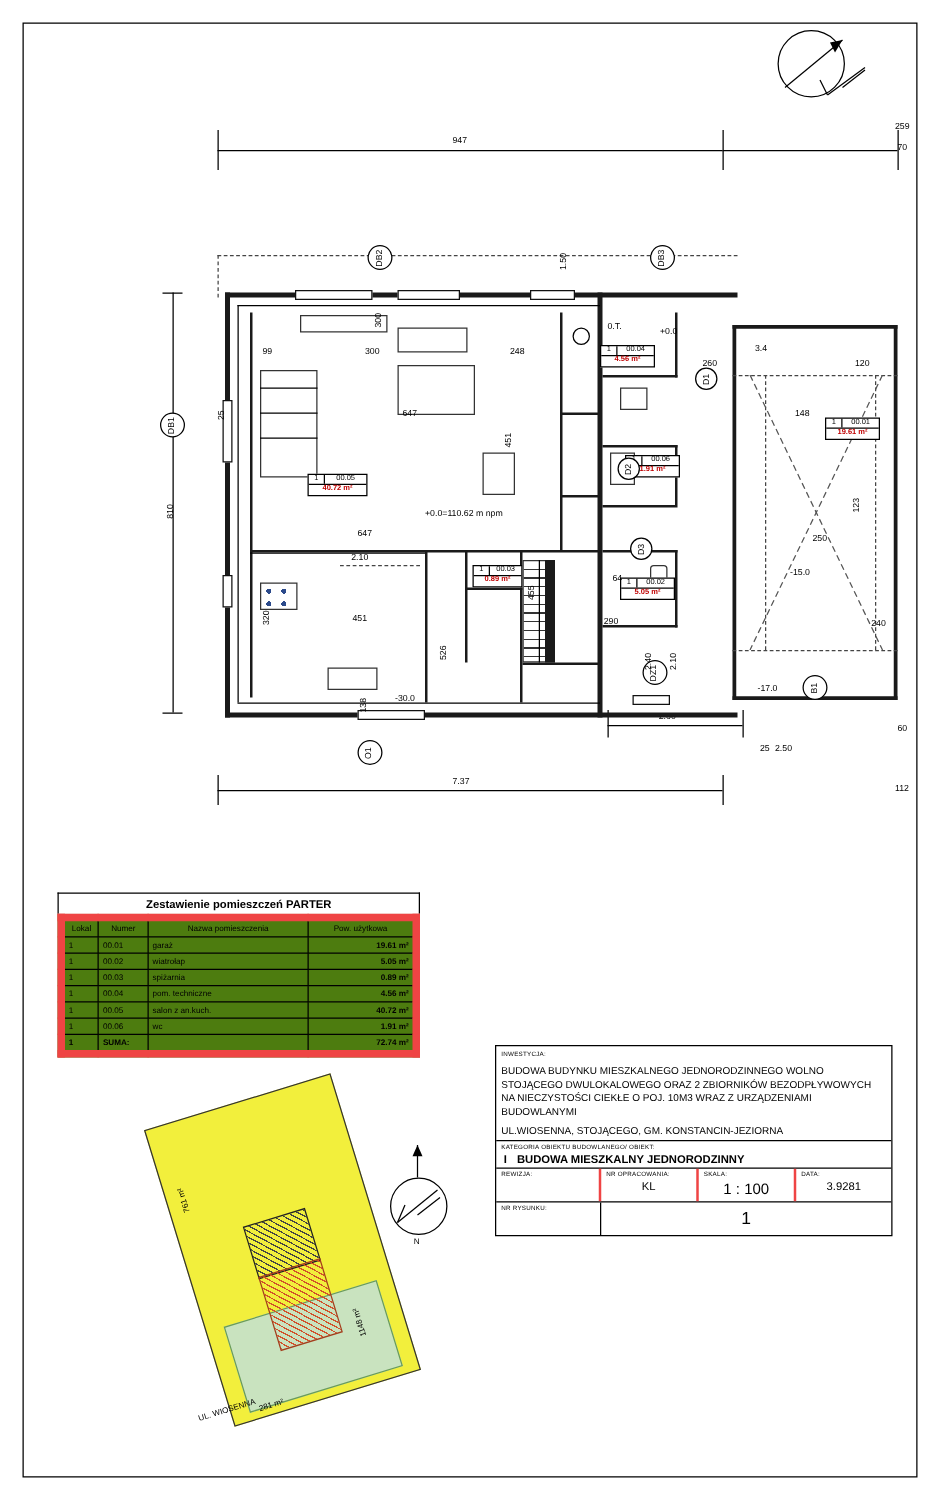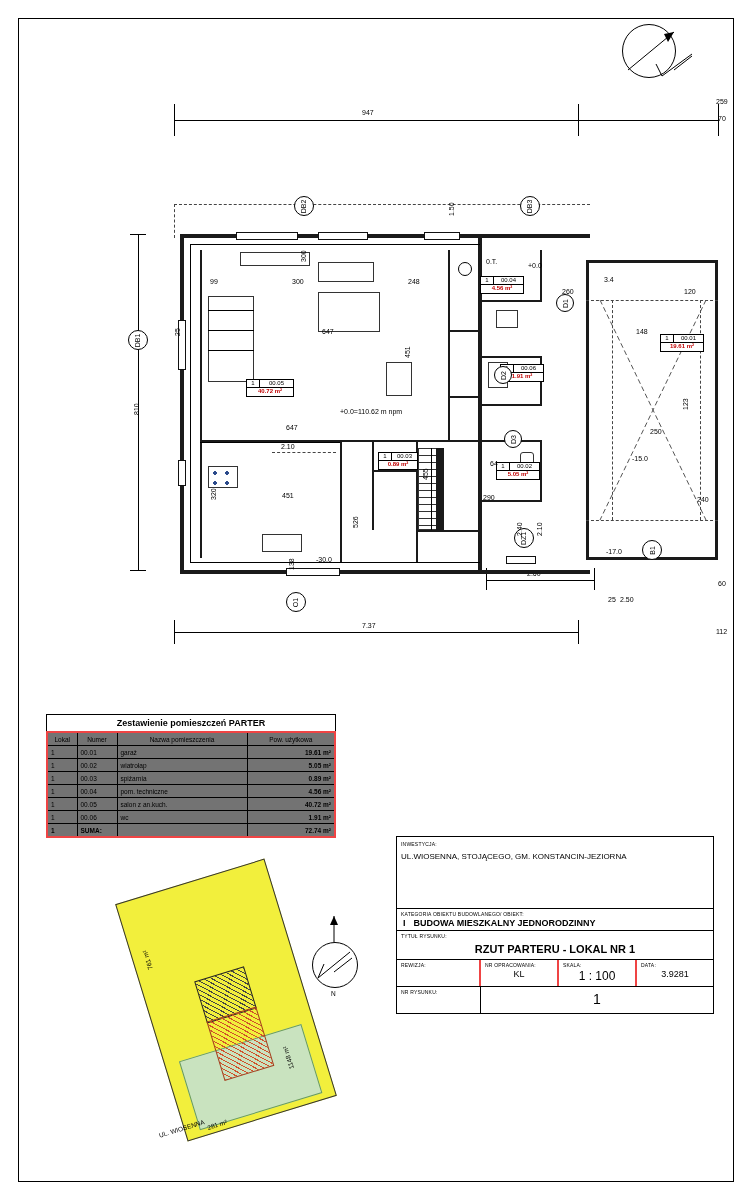--- a/index.html
+++ b/index.html
@@ -144,24 +144,24 @@
     font-size: 13px;
     letter-spacing: .5px;
   }
 
   
   .rooms-table {
     position: absolute;
     left: 46px;
     top: 714px;
     width: 290px;
-    border: 2px solid #ef4444;
+    border: 6px solid #ef4444;
     border-collapse: collapse;
     font-size: 6.5px;
-    background: #737373;
+    background: #4d7c0f;
   }
   .rooms-table caption {
     caption-side: top;
     font-size: 9px;
     font-weight: bold;
     padding: 3px 0 3px;
     border: 1px solid #000;
     border-bottom: none;
     background: #fff;
   }
@@ -630,37 +630,34 @@
         <line x1="12" y1="62" x2="18" y2="48" stroke="#000" stroke-width="1"></line>
         <line x1="28" y1="56" x2="46" y2="42" stroke="#000" stroke-width="1"></line>
       </svg>
       <div class="site-lbl" style="left:25px;top:74px;">N</div>
     </div>
   </div>
 
   <div class="titleblock">
     <div class="tb-row tb-invest">
       <span class="tb-small">INWESTYCJA:</span>
+      <div style="margin-bottom:4px;">BUDOWA BUDYNKU MIESZKALNEGO JEDNORODZINNEGO WOLNO STOJĄCEGO DWULOKALOWEGO ORAZ 2 ZBIORNIKÓW BEZODPŁYWOWYCH NA NIECZYSTOŚCI CIEKŁE O POJ. 10M3 WRAZ Z URZĄDZENIAMI BUDOWLANYMI</div>
       <div>UL.WIOSENNA, STOJĄCEGO, GM. KONSTANCIN-JEZIORNA</div>
     </div>
 
     <div class="tb-row">
       <span class="tb-small">KATEGORIA OBIEKTU BUDOWLANEGO/ OBIEKT:</span>
       <div class="tb-obj">
         <span class="kat">I</span>
         <span class="val">BUDOWA MIESZKALNY JEDNORODZINNY</span>
       </div>
     </div>
 
 
 
-    <div class="tb-row tb-tytul">
-      <span class="tb-small">TYTUŁ RYSUNKU:</span>
-      <div class="val">RZUT PARTERU - LOKAL NR 1</div>
-    </div>
 
     <div class="tb-grid">
       <div class="cell-rew">
         <span class="tb-small">REWIZJA:</span>
         <div class="cell-val-c"></div>
       </div>
       <div class="cell-opr">
         <span class="tb-small">NR OPRACOWANIA:</span>
         <div class="cell-val-c">KL</div>
       </div>

